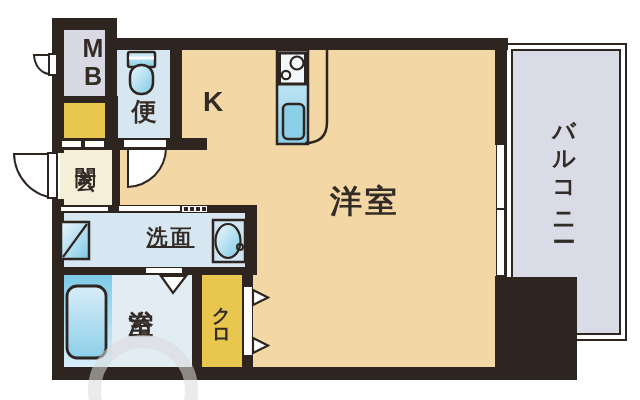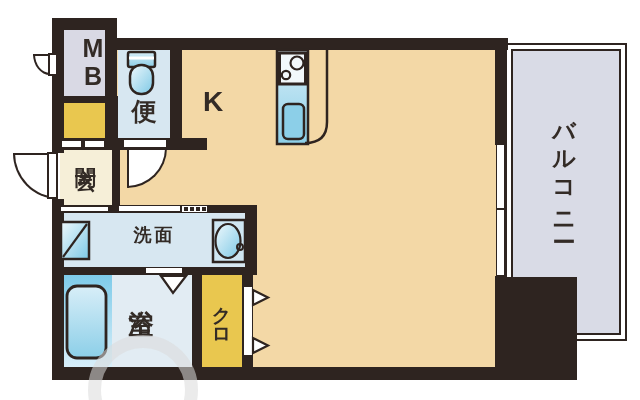--- a/index.html
+++ b/index.html
@@ -64,21 +64,21 @@
   .ent-leaf{left:47px;top:152px;width:11px;height:47px;background:#fff;border:2px solid #2e2420;}
   .mb-arc{left:33px;top:54px;width:17px;height:21px;border-radius:0 0 0 100%;}
   .mb-leaf{left:48px;top:53px;width:10px;height:23px;background:#fff;border:2px solid #2e2420;}
   .toi-arc{left:127px;top:148px;width:40px;height:40px;border-radius:0 0 100% 0;}
 
   
   .mb-lbl{left:64px;top:34px;width:41px;font-size:25px;}
   .toi-lbl{left:118px;top:99px;width:52px;font-size:25px;}
   .k-lbl{left:203px;top:88px;font-size:28px;}
   .gen-lbl{left:75px;top:152px;font-size:21px;}
-  .wash-lbl{left:64px;top:226px;width:181px;font-size:18px;letter-spacing:3px;}
+  .wash-lbl{left:80px;top:226px;width:181px;font-size:21px;letter-spacing:3px;text-decoration:underline;}
   .bath-lbl{left:128px;top:291px;font-size:25px;}
   .clo-lbl{left:212px;top:293px;font-size:19px;}
   .room-lbl{left:330px;top:185px;font-size:32px;letter-spacing:3px;}
   .bal-lbl{left:552px;top:104px;font-size:23px;letter-spacing:5px;}
 
   
   .fx{left:0;top:0;width:640px;height:400px;pointer-events:none;}
 
   
   .wm-ring{left:88px;top:335px;width:110px;height:110px;border:13px solid rgba(218,218,218,0.55);border-radius:50%;}
@@ -190,17 +190,18 @@
     <polygon points="253,338 253,353 268,345.5" fill="#fff" stroke="#2e2420" stroke-width="2.2"></polygon>
   </svg>
 
   <div class="lbl vu ctr mb-lbl">MB</div>
   <div class="lbl ctr toi-lbl">便</div>
   <div class="lbl k-lbl">K</div>
   <div class="lbl v gen-lbl">玄関</div>
   <div class="lbl ctr wash-lbl">洗面</div>
   <div class="lbl v bath-lbl">浴室</div>
   <div class="lbl v clo-lbl">クロ</div>
+  <div class="lbl room-lbl">洋室</div>
   <div class="lbl v bal-lbl">バルコニー</div>
 
   <div class="wm-ring"></div>
 
 </div>
 
 </body></html>

